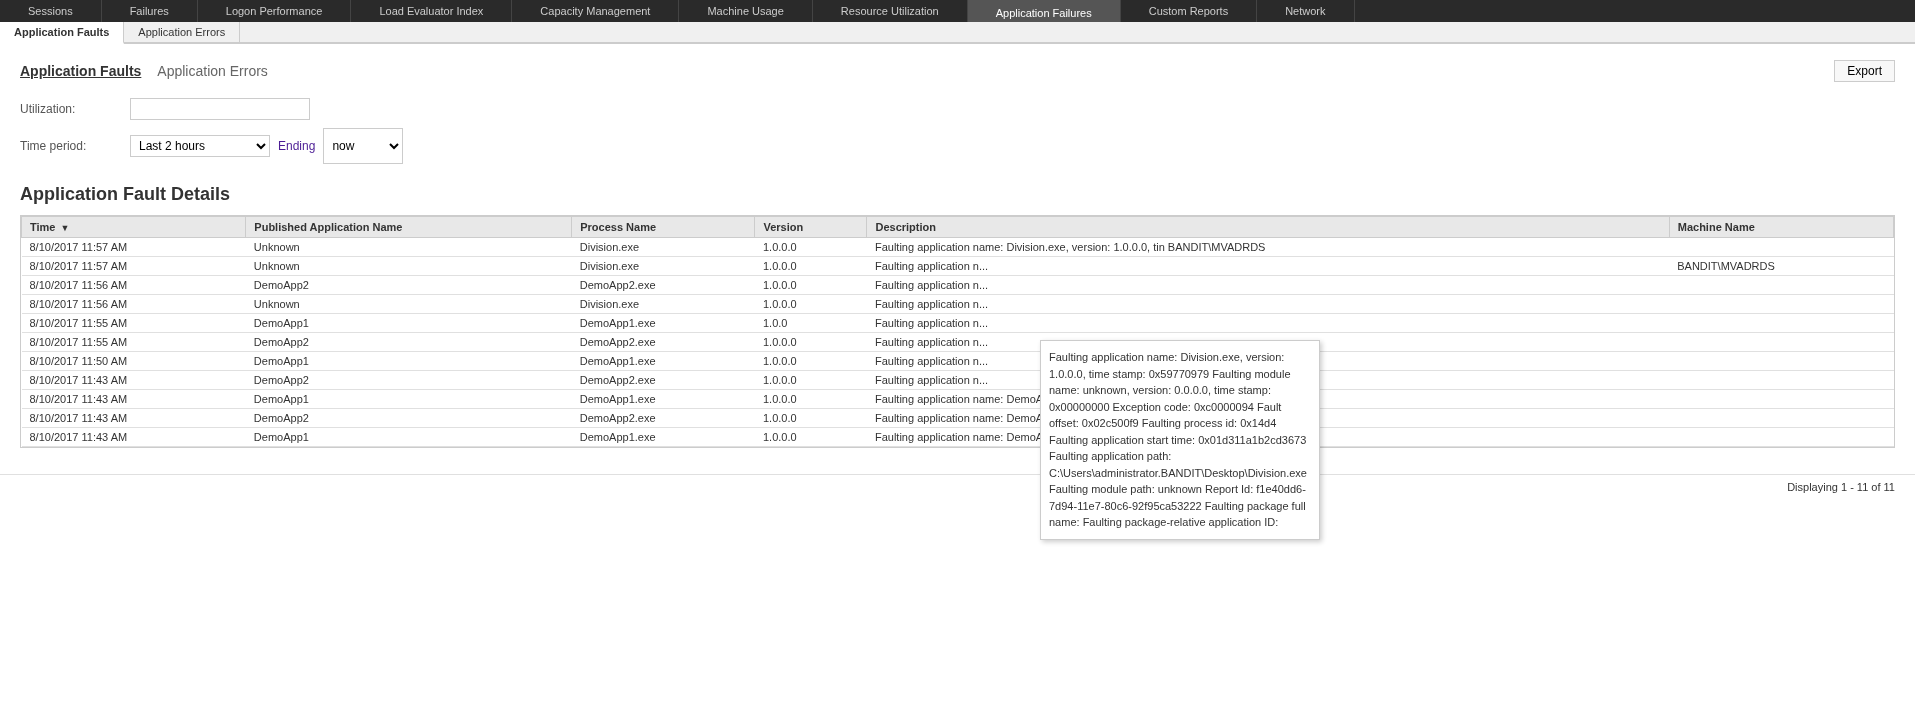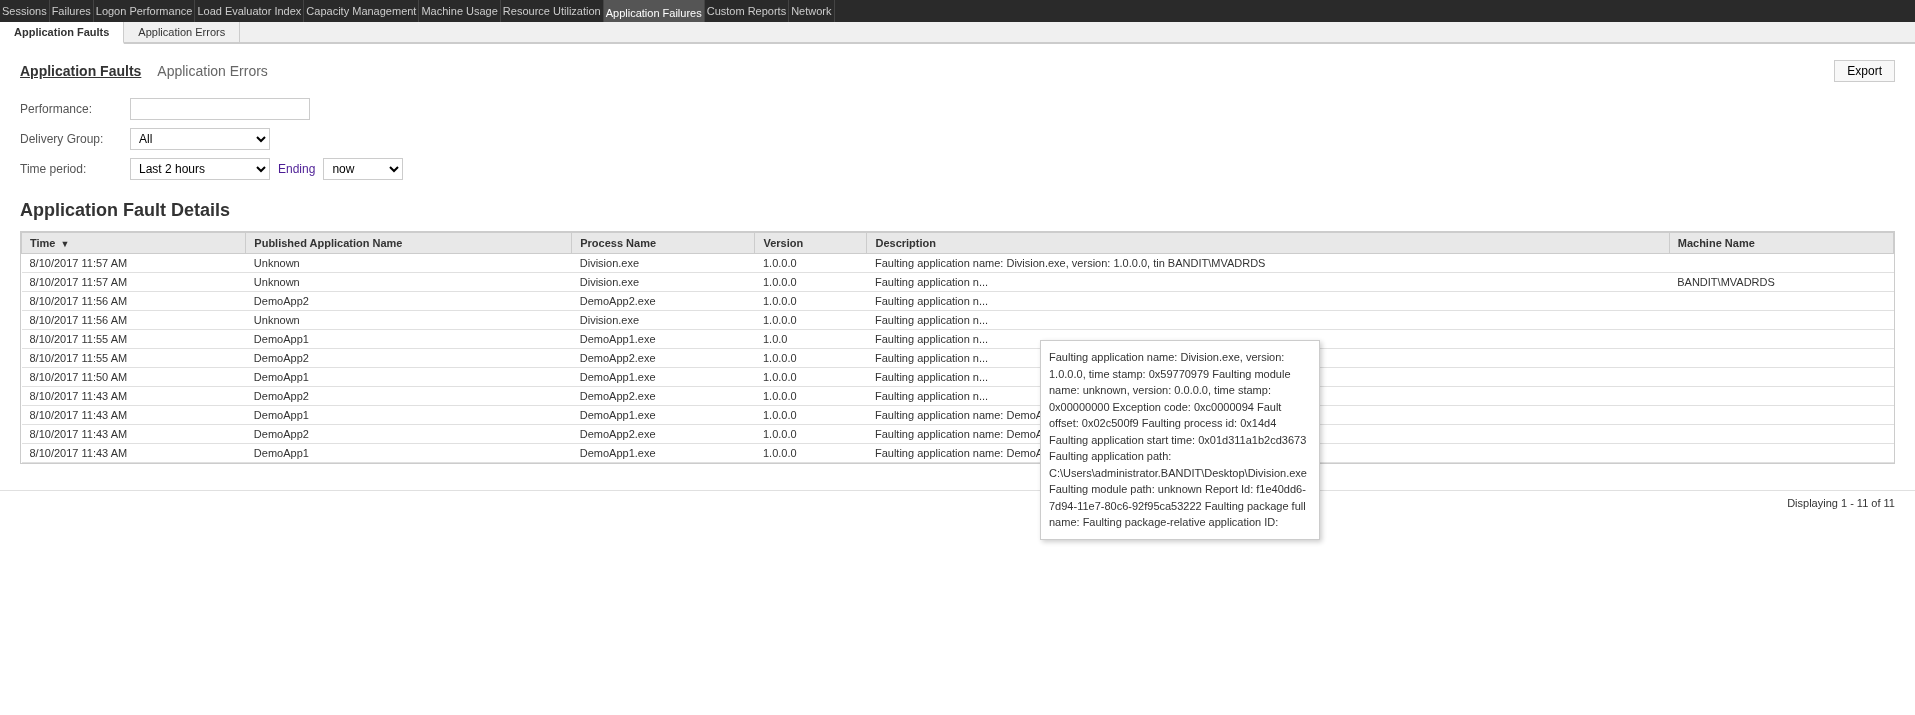--- a/index.html
+++ b/index.html
@@ -6,21 +6,21 @@
     body { font-family: Arial, sans-serif; font-size: 12px; background: #fff; color: #333; }
 
     
     .top-nav {
       display: flex;
       background: #2a2a2a;
       height: 22px;
     }
     .top-nav-item {
       color: #ccc;
-      padding: 3px 2px;
+      padding: 3px 28px;
       font-size: 11px;
       cursor: pointer;
       border-right: 1px solid #444;
       display: flex;
       align-items: center;
       white-space: nowrap;
     }
     .top-nav-item.active {
       background: #555;
       color: #fff;
@@ -129,21 +129,21 @@
       padding: 2px 4px;
       font-size: 12px;
       height: 22px;
       width: 140px;
       background: #fff;
     }
     .filter-select-small {
       border: 1px solid #ccc;
       padding: 2px 4px;
       font-size: 12px;
-      height: 22px;
+      height: 36px;
       width: 80px;
       background: #fff;
     }
     .ending-label {
       margin: 0 8px;
       font-size: 12px;
       color: #4c1d95;
     }
     .apply-btn {
       padding: 3px 14px;
@@ -267,34 +267,28 @@
 
   <div class="page-header">
     <span class="page-title">Application Faults</span>
     <span class="page-subtitle">Application Errors</span>
     <button class="export-btn">Export</button>
   </div>
 
   <div class="filter-section">
 
     <div class="filter-row">
-      <span class="filter-label">Performance:</span>
+      <span class="filter-label">Utilization:</span>
       <div class="search-wrapper">
         <span class="search-icon">🔍</span>
         <input class="filter-input-search" type="text" value="" style="">
       </div>
     </div>
 
 
-    <div class="filter-row">
-      <span class="filter-label">Delivery Group:</span>
-      <select class="filter-select">
-        <option>All</option>
-      </select>
-    </div>
 
     <div class="filter-row">
       <span class="filter-label">Time period:</span>
       <select class="filter-select">
         <option>Last 2 hours</option>
         <option>Last 4 hours</option>
         <option>Last 8 hours</option>
         <option>Last 24 hours</option>
       </select>
       <span class="ending-label">Ending</span>

